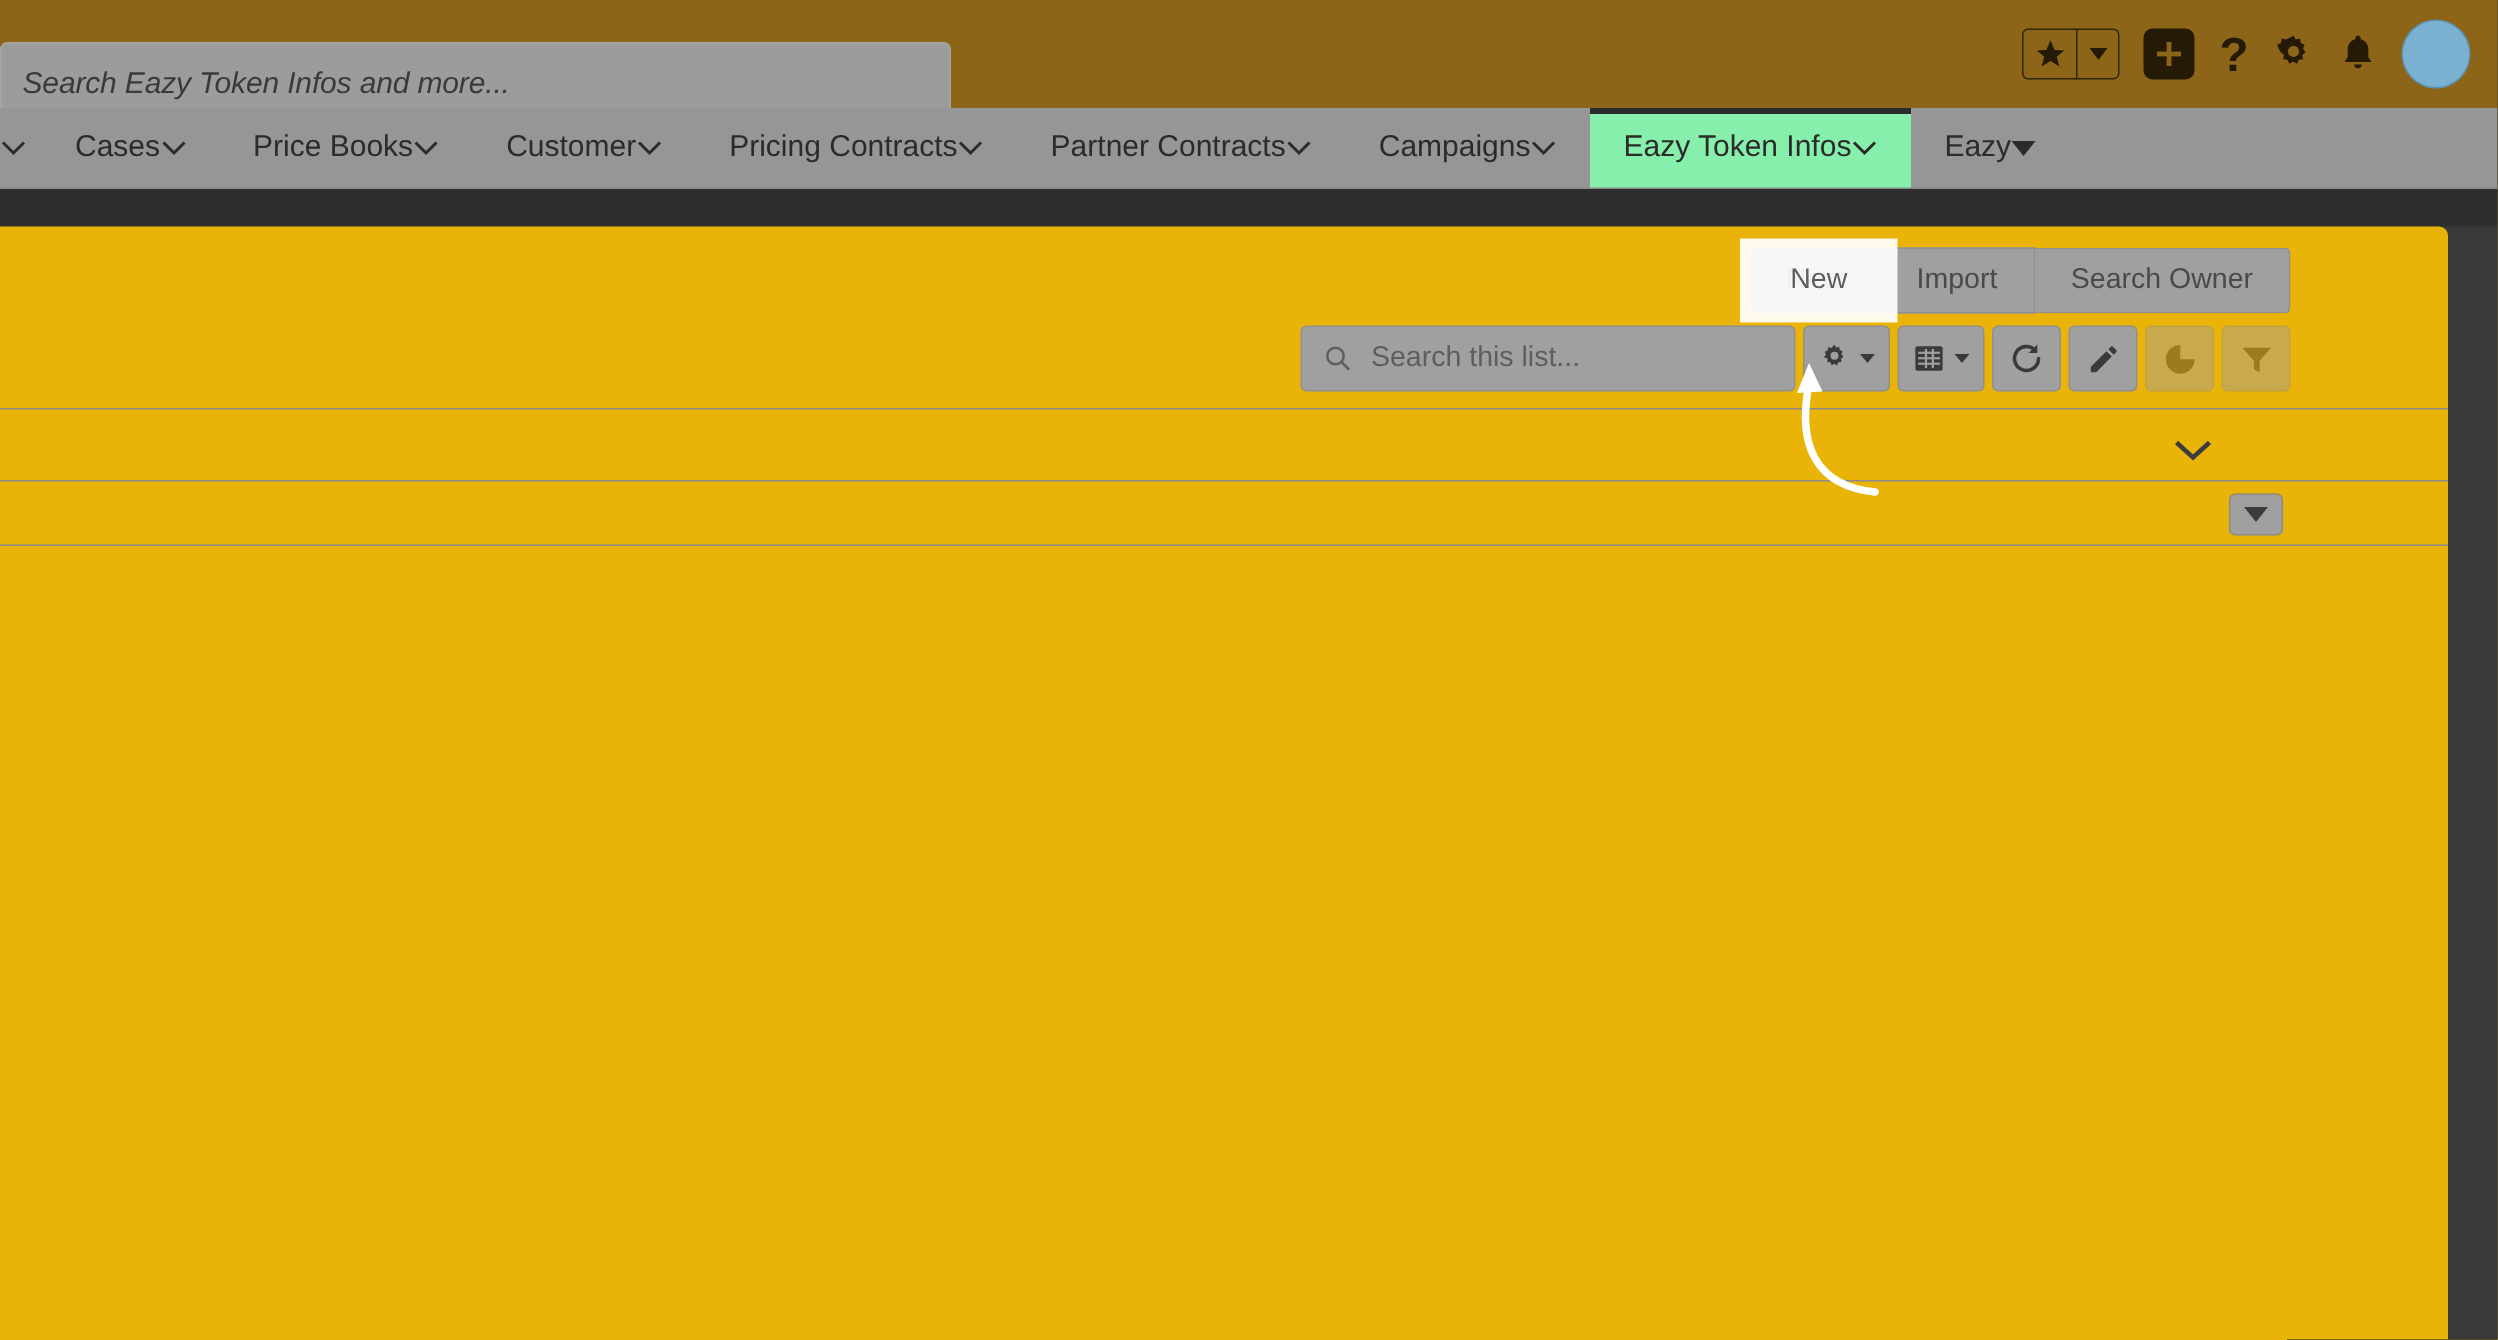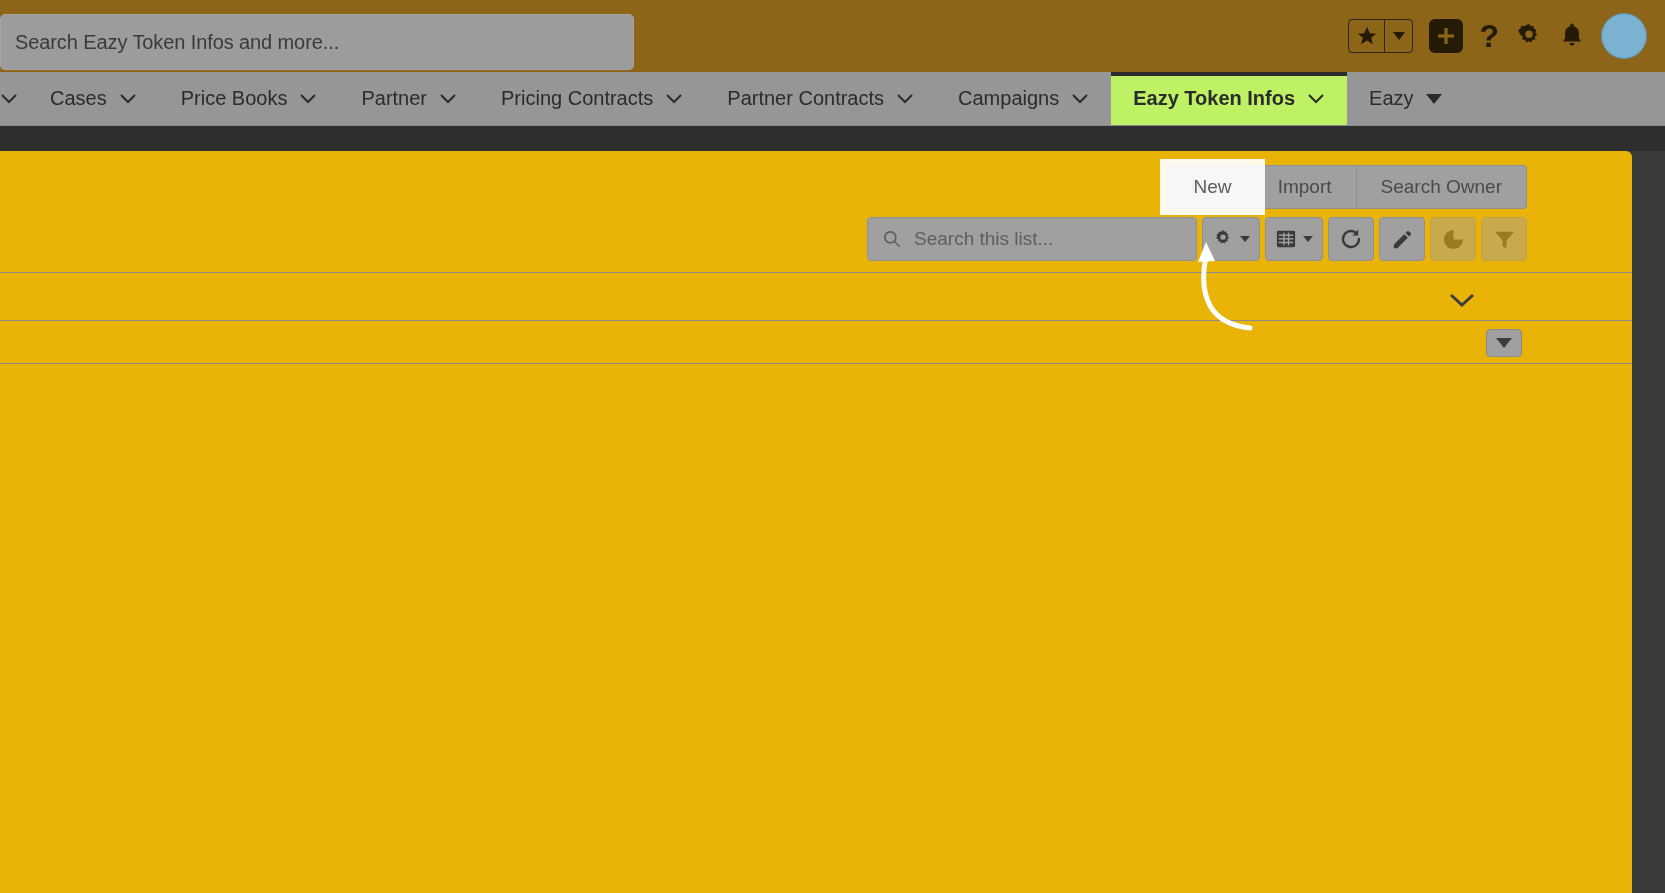--- a/index.html
+++ b/index.html
@@ -10,21 +10,21 @@
     overflow:hidden;
   }
   #root { position:relative; width:1665px; height:893px; background:#3a3a3a; }
 
   
   .global-header {
     position:absolute; left:0; top:0; width:1665px; height:72px;
     background:#8c6518;
     display:flex; align-items:center;
   }
-  .search-wrap { position:absolute; left:0; top:14px; width:634px; height:56px; }
+  .search-wrap { position:absolute; left:0; top:28px; width:634px; height:56px;font-style:italic; }
   .search-box {
     width:100%; height:100%;
     background:#9c9c9c;
     border:1px solid #a6a6a6;
     border-radius:5px;
     display:flex; align-items:center;
     padding:0 14px;
   }
   .search-box .ph {
     font-size:20px; color:#3a3a3a; letter-spacing:-0.1px; white-space:nowrap;
@@ -49,27 +49,27 @@
   .q-mark { font-size:32px; font-weight:bold; color:#241a06; line-height:1; }
 
   
   .navbar {
     position:absolute; left:0; top:72px; width:1665px; height:54px;
     background:#969696;
     display:flex; align-items:stretch;
     border-bottom:1px solid #8a8a8a;
   }
   .nav-item {
-    display:flex; align-items:center; gap:12px;
+    display:flex; align-items:center; 
     padding:0 22px; height:100%;
     font-size:20px; color:#2b2b2b; white-space:nowrap;
     position:relative;
   }
   .nav-item.partial { padding-left:0; padding-right:10px; }
-  .nav-item.active { background:#bef264;font-weight:bold; }
+  .nav-item.active { background:#86efac; }
   .nav-item.active::before {
     content:""; position:absolute; left:0; right:0; top:0; height:4px; background:#2b2b2b;
   }
   .nav-pencil { display:flex; align-items:center; padding:0 16px; }
 
   
   .dark-band {
     position:absolute; left:0; top:126px; width:1665px; height:25px;
     background:#2e2e2e;
   }
@@ -234,21 +234,21 @@
     </div>
 
     <div class="nav-item">
       <span>Price Books</span>
       <svg width="18" height="11" viewBox="0 0 18 11">
           <polyline points="2,2 9,9 16,2" fill="none" stroke="#2b2b2b" stroke-width="2"></polyline>
         </svg>
     </div>
 
     <div class="nav-item">
-      <span>Partner</span>
+      <span>Customer</span>
       <svg width="18" height="11" viewBox="0 0 18 11">
           <polyline points="2,2 9,9 16,2" fill="none" stroke="#2b2b2b" stroke-width="2"></polyline>
         </svg>
     </div>
 
     <div class="nav-item">
       <span>Pricing Contracts</span>
       <svg width="18" height="11" viewBox="0 0 18 11">
           <polyline points="2,2 9,9 16,2" fill="none" stroke="#2b2b2b" stroke-width="2"></polyline>
         </svg>

